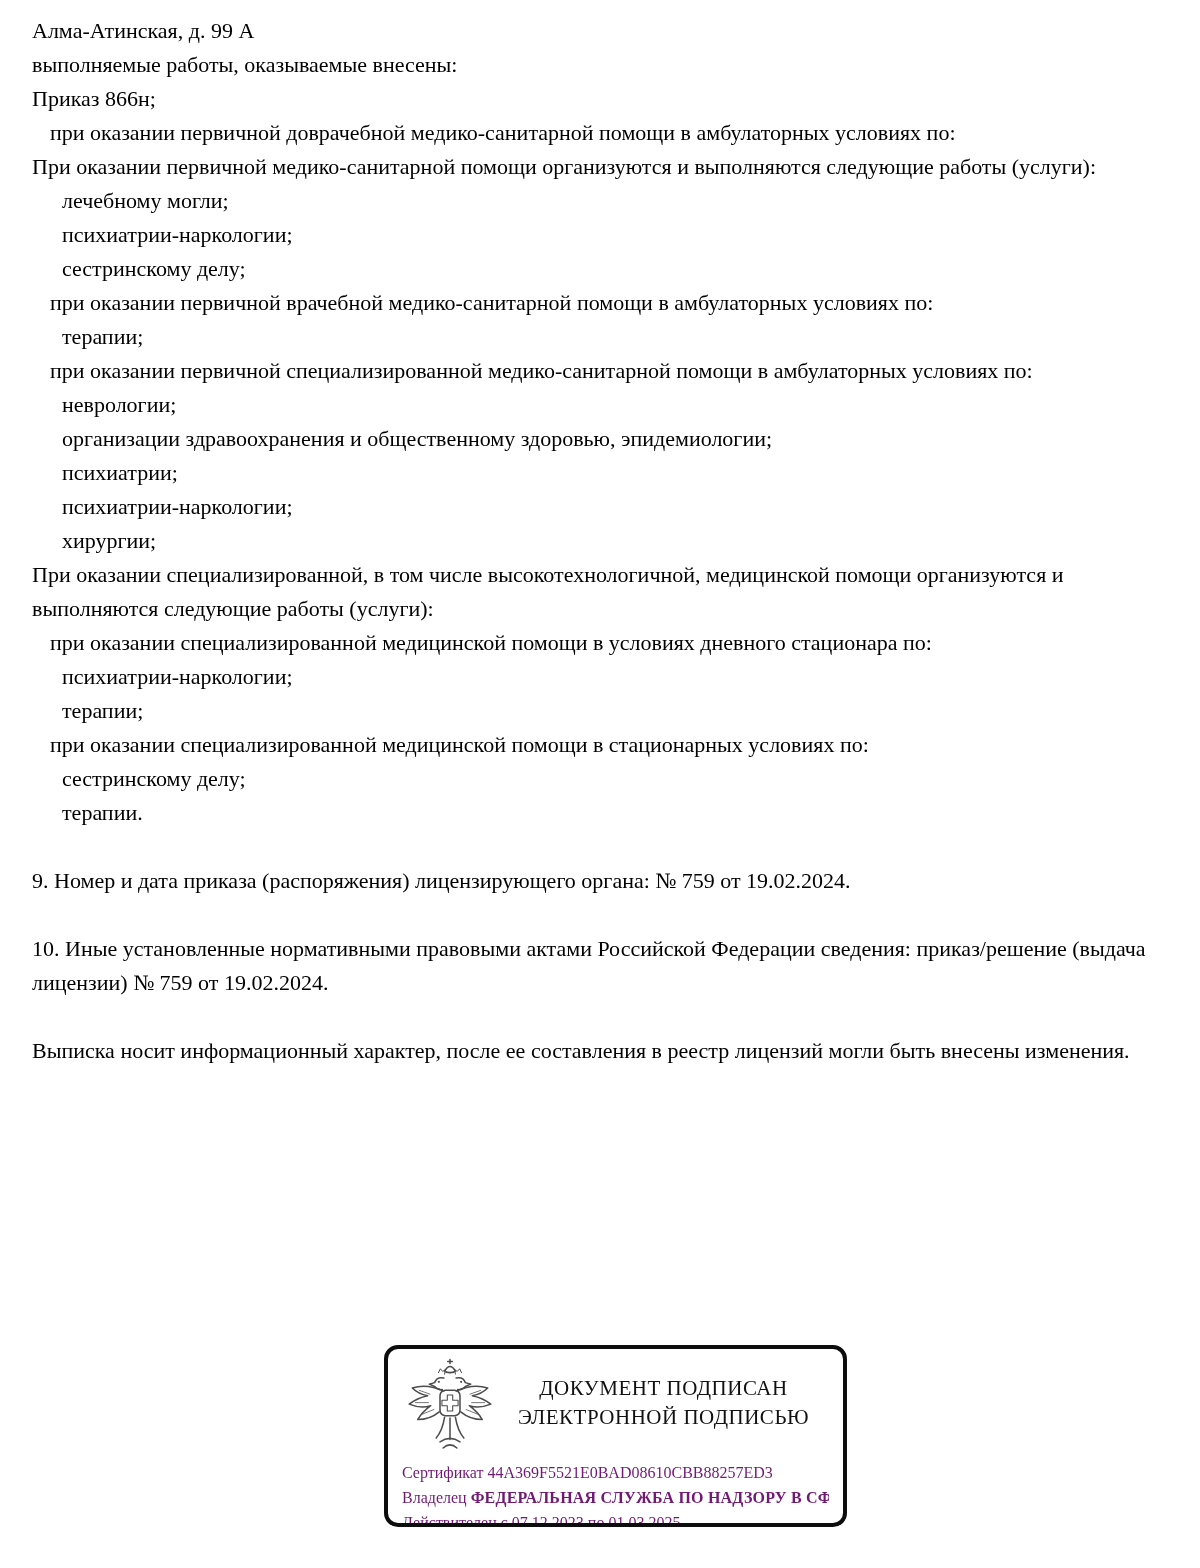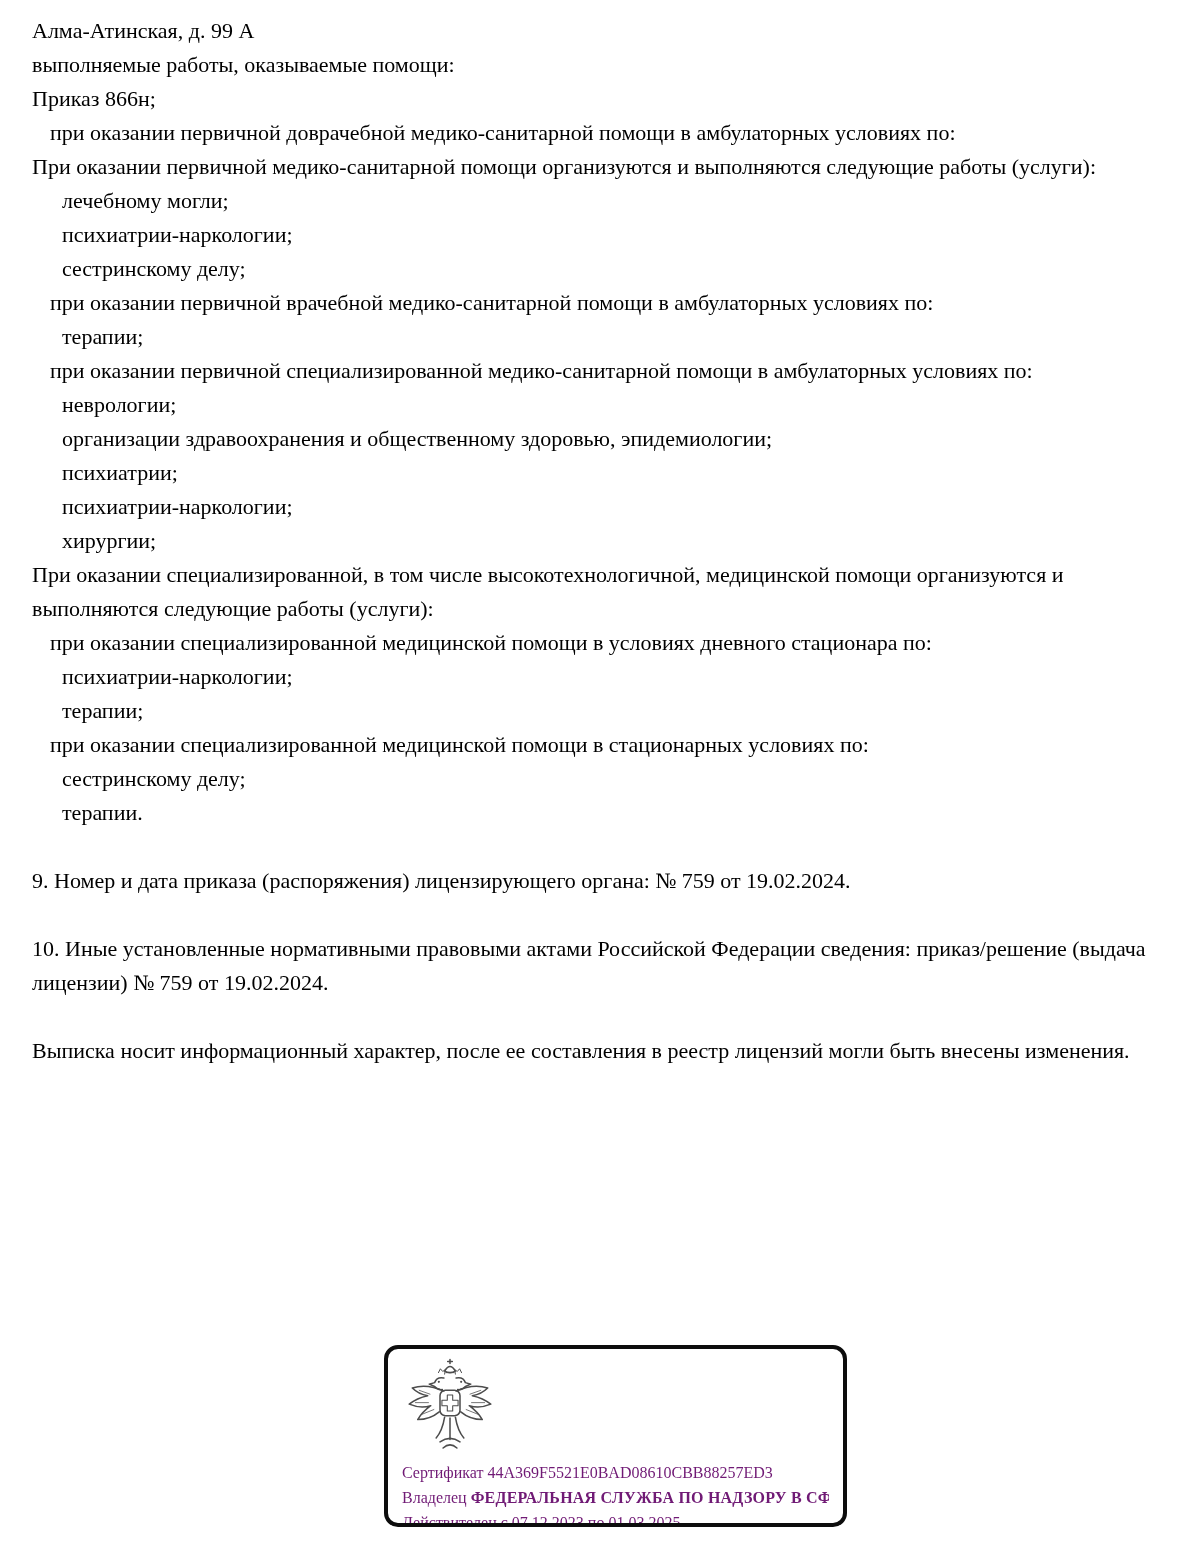--- a/index.html
+++ b/index.html
@@ -74,21 +74,21 @@
   .stamp-line { overflow: hidden; }
   .owner-value { font-weight: bold; letter-spacing: 0.2px; }
 </style>
 </head>
 <body>
 
 <main class="page">
 
   <section class="doc-text">
       <p class="doc-par p-plain">Алма-Атинская, д. 99 А</p>
-      <p class="doc-par p-plain">выполняемые работы, оказываемые помощи:</p>
+      <p class="doc-par p-plain">выполняемые работы, оказываемые внесены:</p>
       <p class="doc-par p-plain">Приказ 866н;</p>
       <p class="doc-par p-hang1">при оказании первичной доврачебной медико-санитарной помощи в амбулаторных условиях по:</p>
       <p class="doc-par p-plain">При оказании первичной медико-санитарной помощи организуются и выполняются следующие работы (услуги):</p>
       <p class="doc-par p-item">лечебному могли;</p>
       <p class="doc-par p-item">психиатрии-наркологии;</p>
       <p class="doc-par p-item">сестринскому делу;</p>
       <p class="doc-par p-hang1">при оказании первичной врачебной медико-санитарной помощи в амбулаторных условиях по:</p>
       <p class="doc-par p-item">терапии;</p>
       <p class="doc-par p-hang1">при оказании первичной специализированной медико-санитарной помощи в амбулаторных условиях по:</p>
       <p class="doc-par p-item">неврологии;</p>
@@ -134,20 +134,24 @@
 
             <rect x="47" y="42" width="26" height="33" rx="7"></rect>
 
             <path d="M56.5 48 h7 v7 h7 v7 h-7 v7 h-7 v-7 h-7 v-7 h7 z" stroke-width="1.4"></path>
 
             <path d="M53 77 Q50 95 42 104 M60 78 V106 M67 77 Q70 95 78 104"></path>
             <path d="M47 109 Q60 100 73 109 M51 117 Q60 109 69 117"></path>
           </g>
         </svg>
       </span>
+      <div class="stamp-title">
+        <div>ДОКУМЕНТ ПОДПИСАН</div>
+        <div>ЭЛЕКТРОННОЙ ПОДПИСЬЮ</div>
+      </div>
     </div>
     <div class="stamp-lines">
       <div class="stamp-line">
         <span>Сертификат</span>
         <span>44A369F5521E0BAD08610CBB88257ED3</span>
       </div>
       <div class="stamp-line">
         <span>Владелец</span>
         <span class="owner-value">ФЕДЕРАЛЬНАЯ СЛУЖБА ПО НАДЗОРУ В СФ</span>
       </div>

